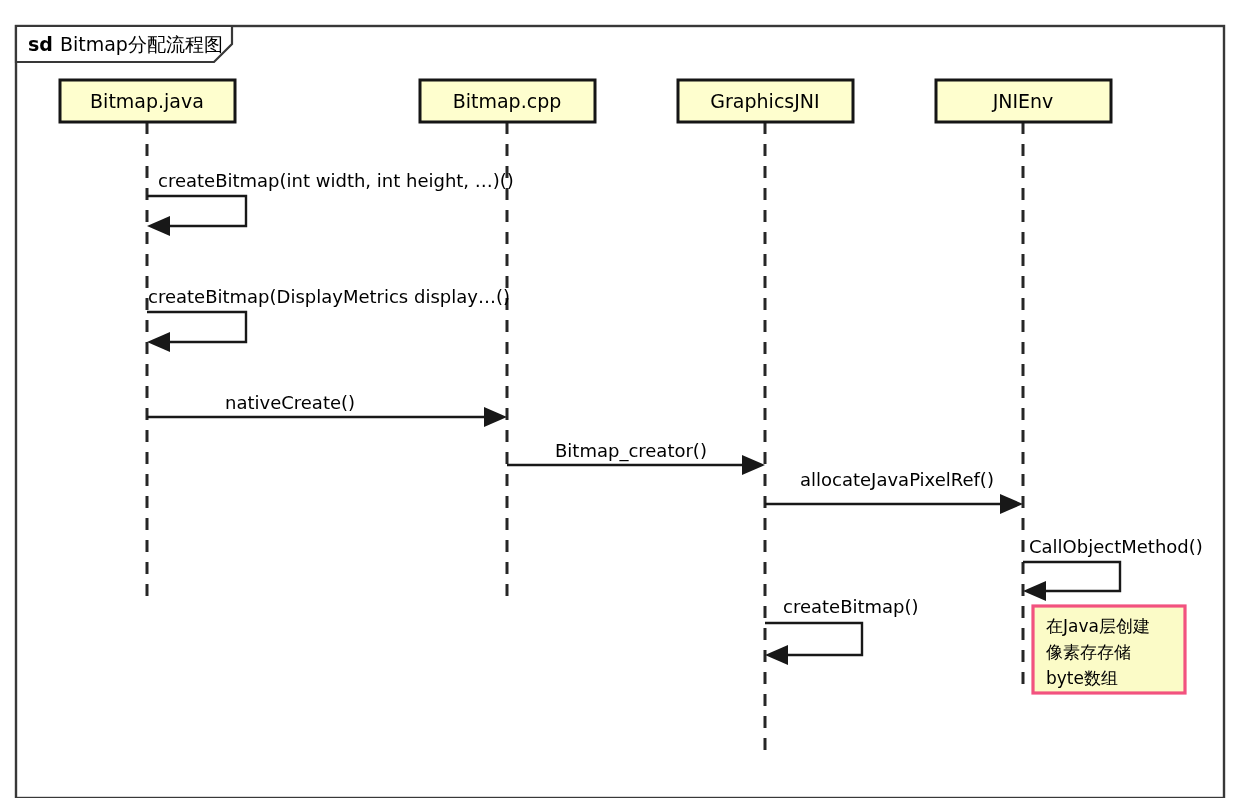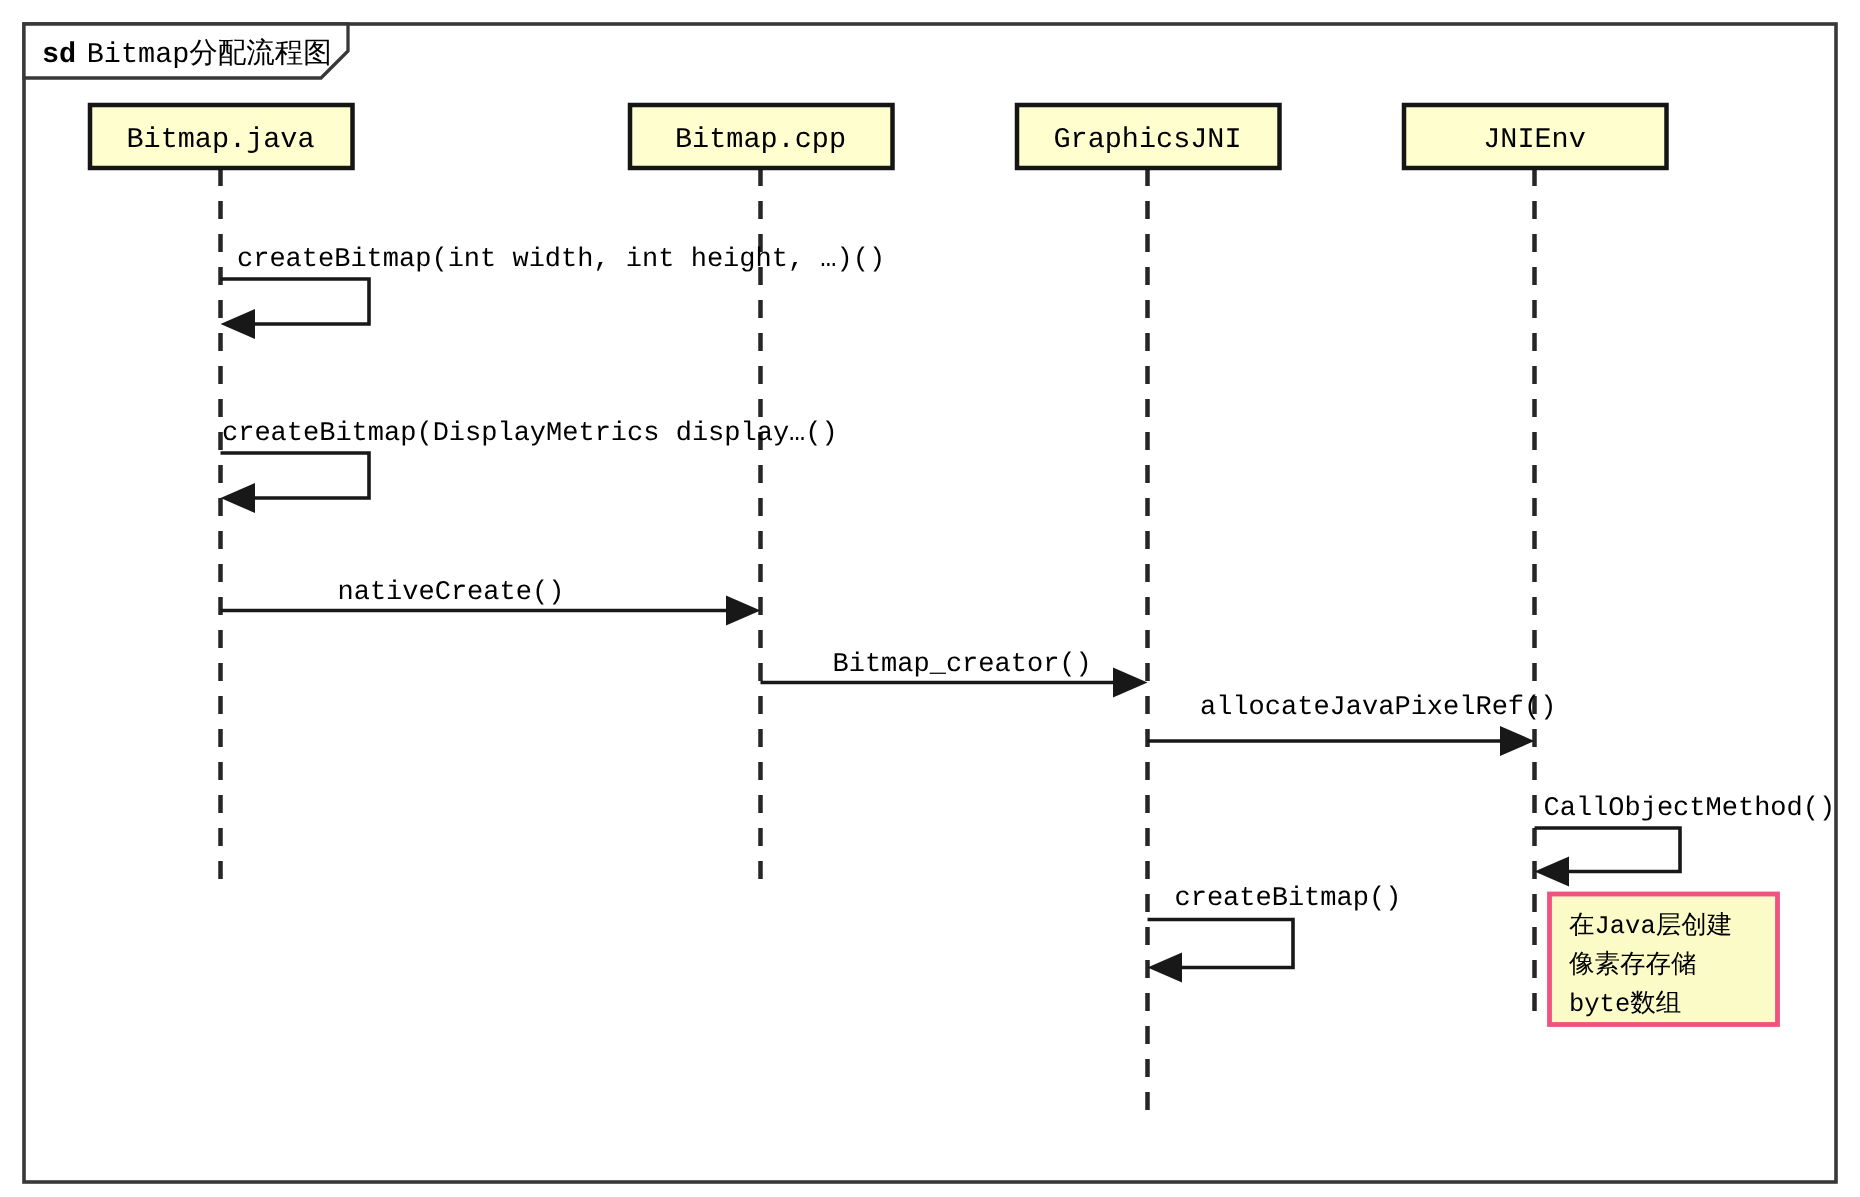--- a/index.html
+++ b/index.html
@@ -9,24 +9,23 @@
   }
   body {
     width: 1240px;
     height: 798px;
     font-family: "DejaVu Sans", "Liberation Sans", sans-serif;
     position: relative;
     overflow: hidden;
   }
   #diagram-root {
     position: absolute;
-    left: 0; top: 2px;
+    left: 0; top: 12px;
     width: 1240px;
     height: 693px;
-    font-family: Liberation Mono, monospace;
   }
   svg#sd-canvas {
     position: absolute;
     left: 0; top: 0;
     width: 1240px;
     height: 798px;
     display: block;
   }
   .frame-rect {
     fill: #FFFFFF;

